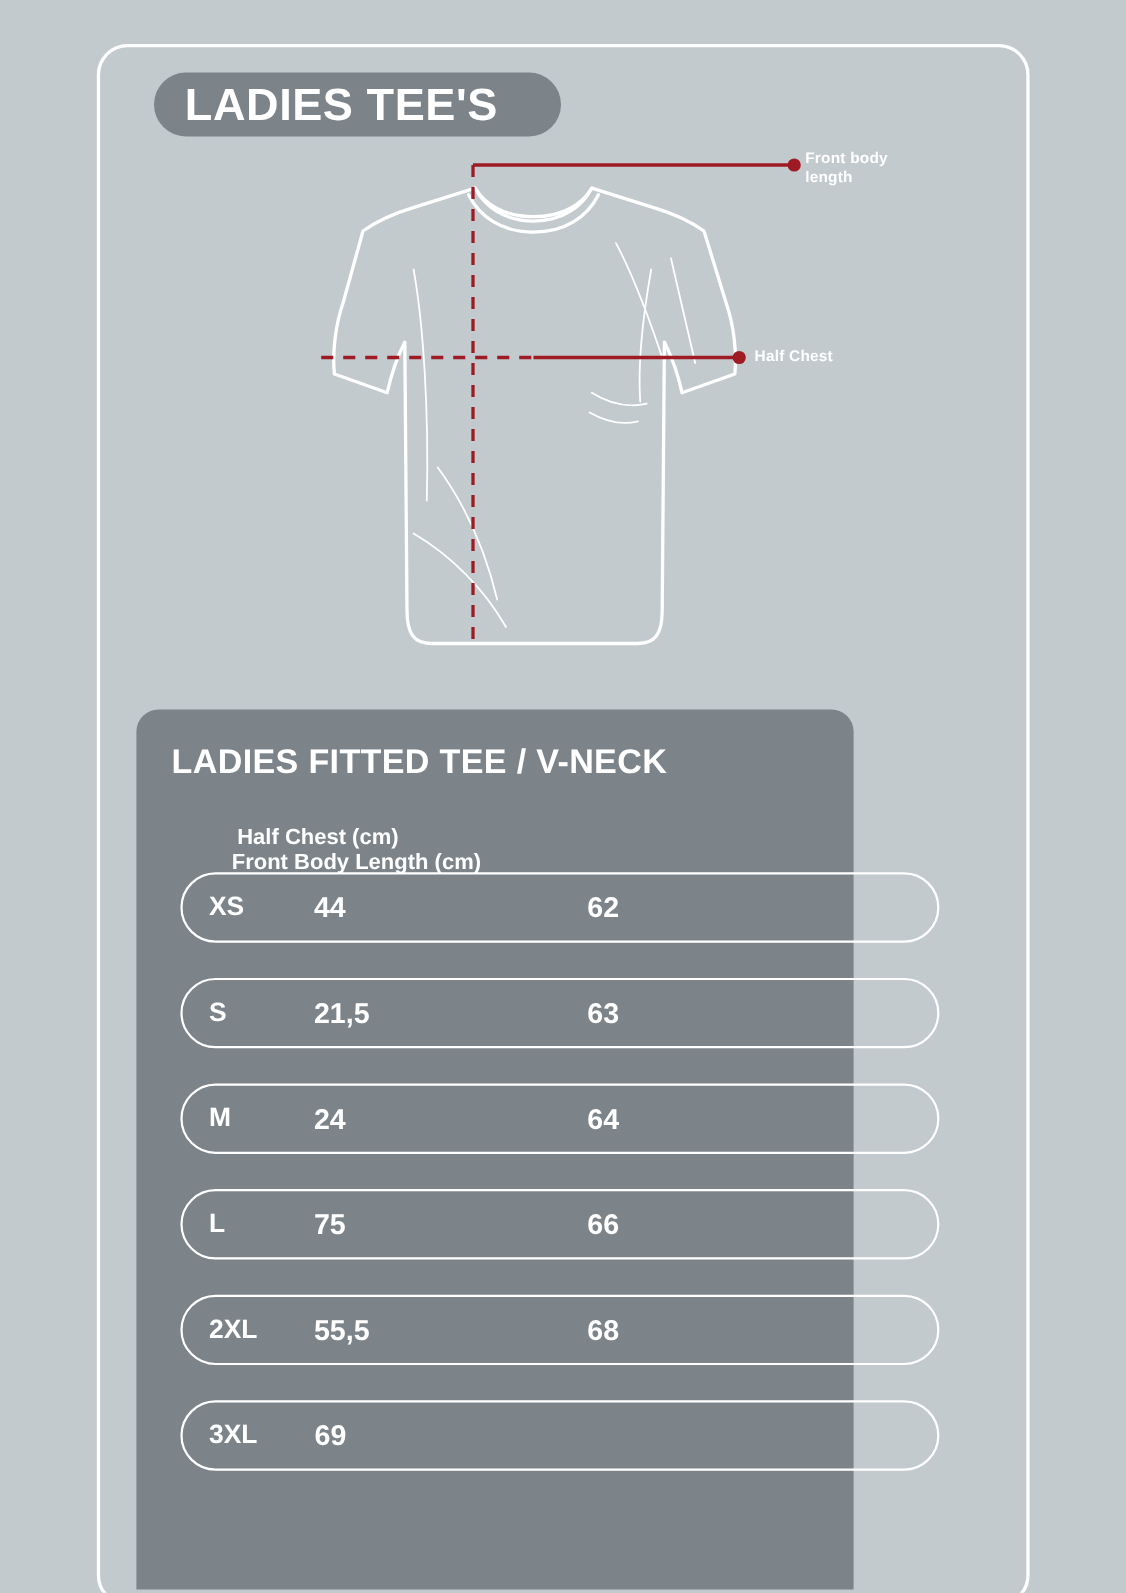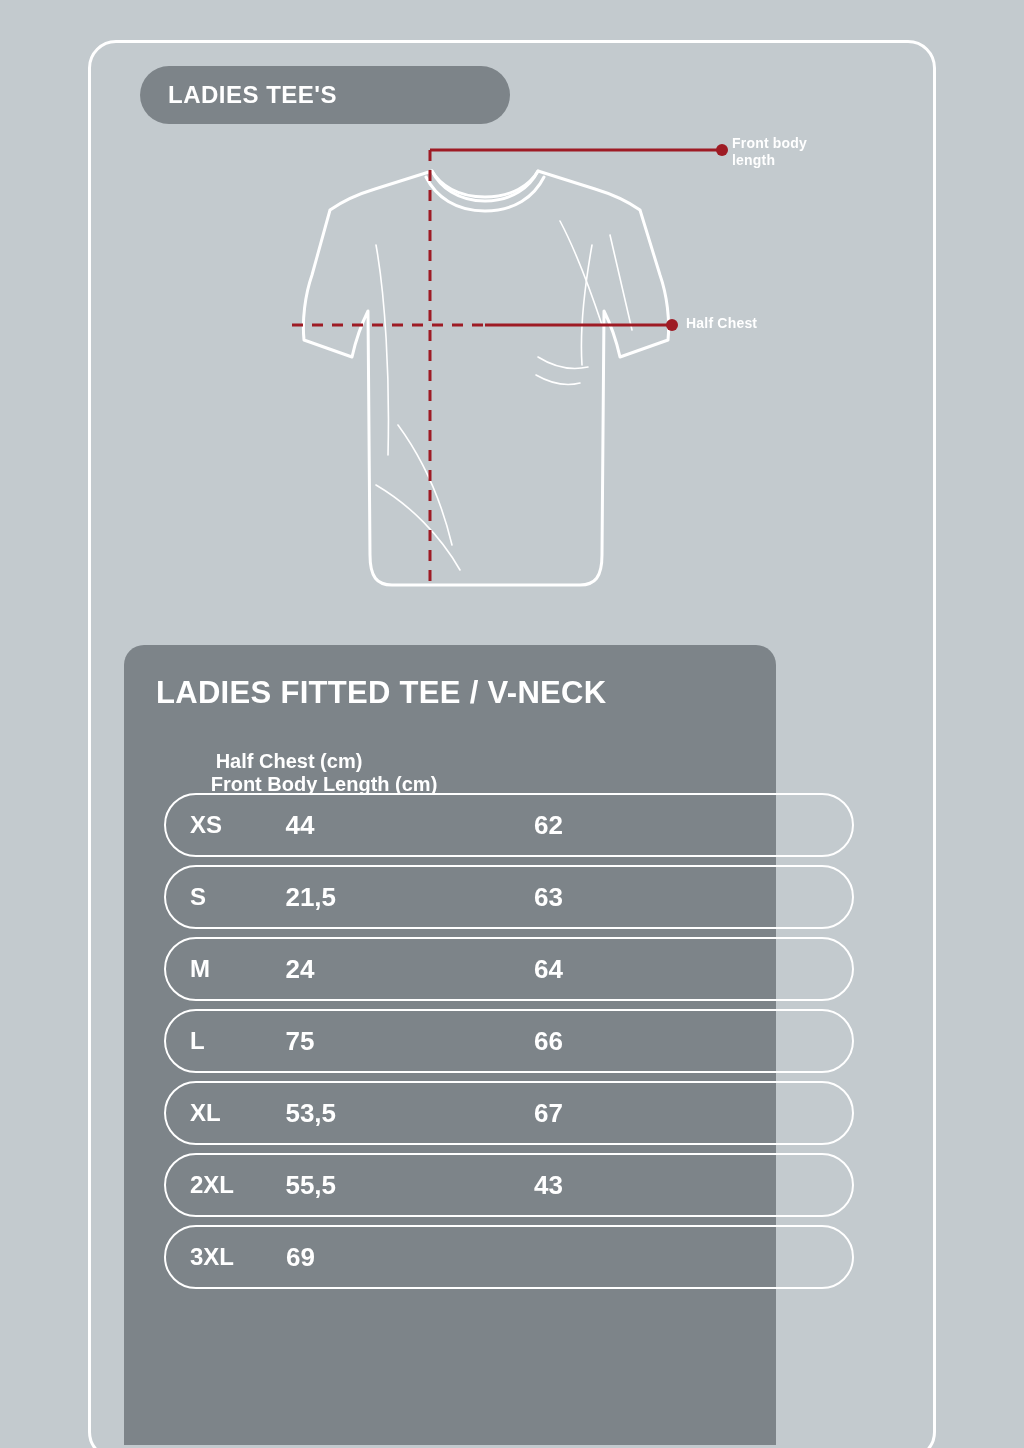--- a/index.html
+++ b/index.html
@@ -37,21 +37,21 @@
     height: 58px;
     background: #7d8489;
     border-radius: 29px;
     display: flex;
     align-items: center;
     padding-left: 28px;
     box-sizing: border-box;
   }
   .title-pill span {
     color: #ffffff;
-    font-size: 24px;
+    font-size: 41px;
     font-weight: bold;
     letter-spacing: 0.5px;
   }
 
   
   .illustration {
     position: absolute;
     left: 140px;
     top: 125px;
     width: 760px;
@@ -123,21 +123,21 @@
   .col-len  { width: 320px; }
 
   .rows {
     position: absolute;
     left: 40px;
     top: 148px;
     width: 690px;
   }
   .row {
     height: 64px;
-    margin-bottom: 8px;
+    margin-bottom: 32px;
     border: 2px solid #ffffff;
     border-radius: 32px;
     display: flex;
     align-items: center;
     box-sizing: border-box;
   }
   .cell {
     color: #ffffff;
     font-size: 26px;
     font-weight: bold;
@@ -220,27 +220,22 @@
       <div class="cell size">M</div>
       <div class="cell chest">24</div>
       <div class="cell len">64</div>
     </div>
     <div class="row">
       <div class="cell size">L</div>
       <div class="cell chest">75</div>
       <div class="cell len">66</div>
     </div>
     <div class="row">
-      <div class="cell size">XL</div>
-      <div class="cell chest">53,5</div>
-      <div class="cell len">67</div>
-    </div>
-    <div class="row">
       <div class="cell size">2XL</div>
       <div class="cell chest">55,5</div>
-      <div class="cell len">43</div>
+      <div class="cell len">68</div>
     </div>
     <div class="row">
       <div class="cell size">3XL</div>
       <div class="cell len">69</div>
     </div>
   </div>
 </div>
 
 </body></html>

